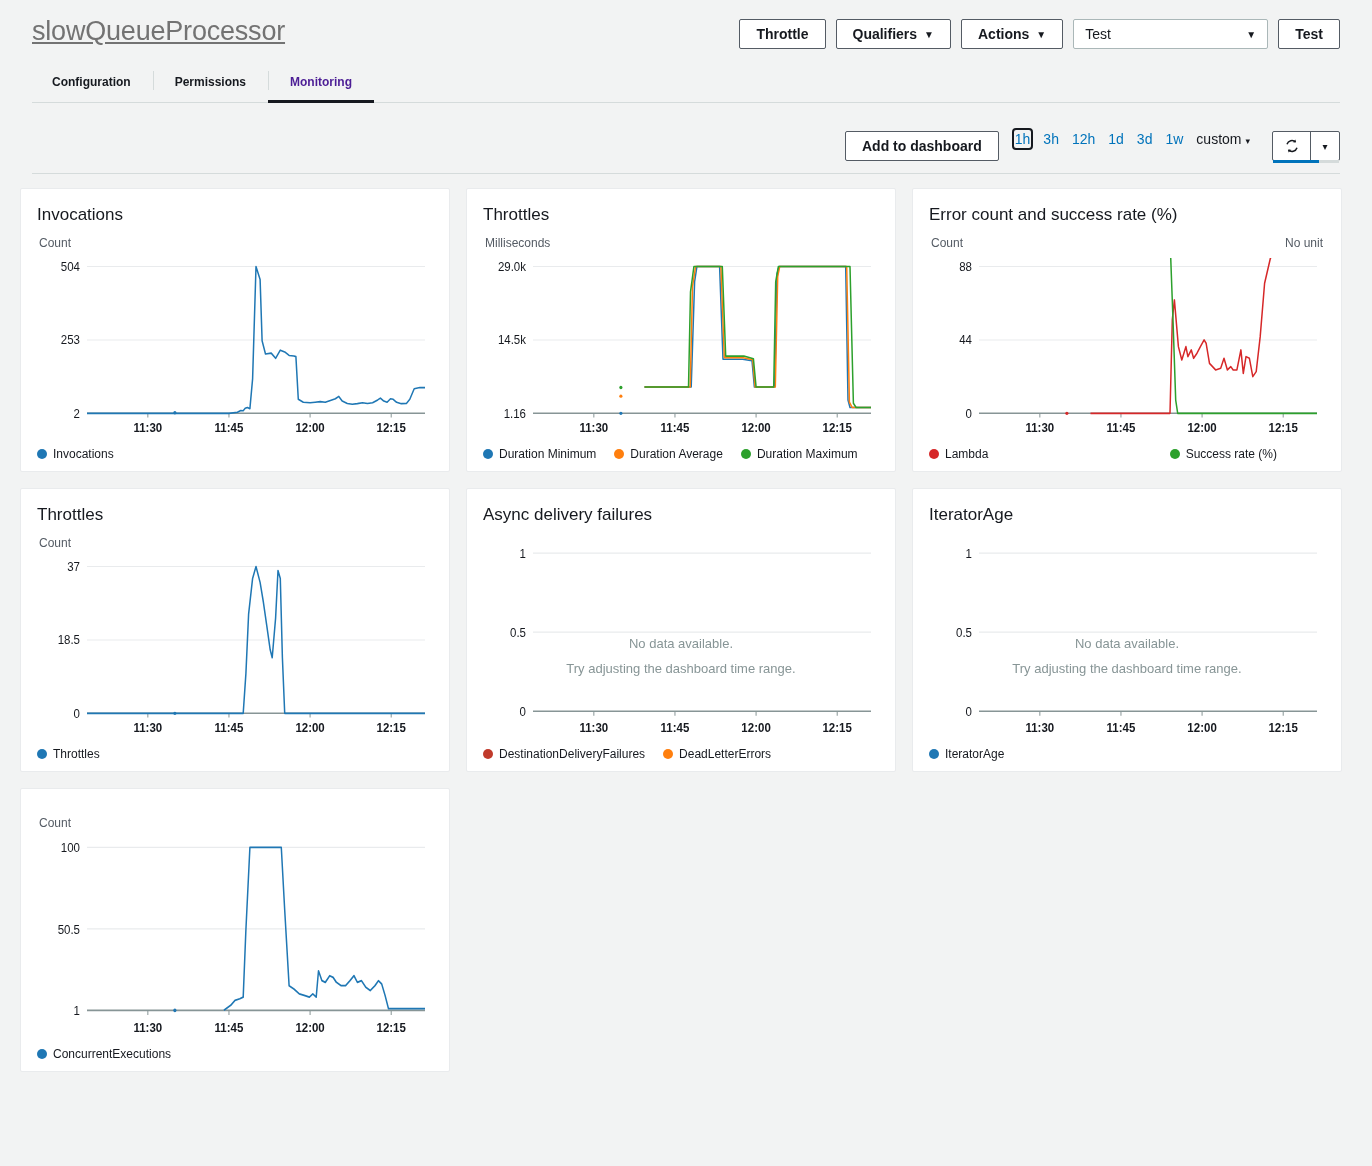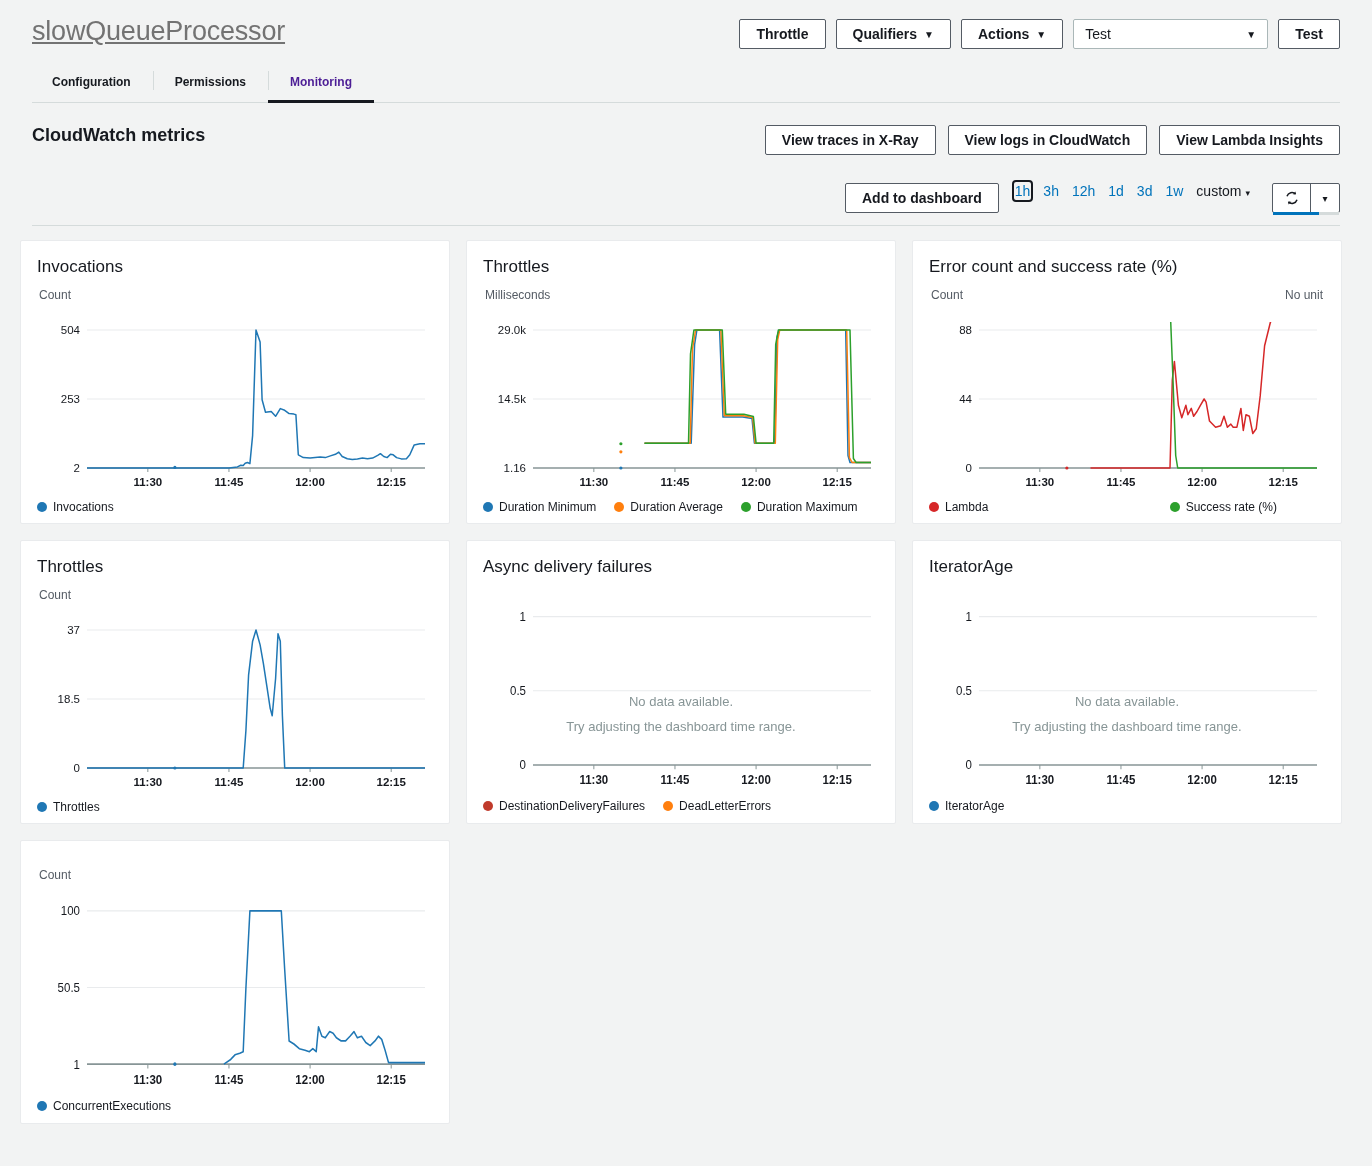--- a/index.html
+++ b/index.html
@@ -100,21 +100,21 @@
   .card {
     background: #ffffff; border: 1px solid #e9ebed; border-radius: 2px;
     height: 284px; padding: 16px 16px 10px 16px;
     display: flex; flex-direction: column;
   }
   .card-title { font-size: 17px; font-weight: 400; color: #16191f; }
   .unit-row {
     display: flex; justify-content: space-between;
     font-size: 12px; color: #545b64; margin-top: 11px; padding: 0 2px;
   }
-  .plot { position: relative; flex: 1; margin-top: 20px; }
+  .plot { position: relative; flex: 1; margin-top: 8px; }
   .plot svg { display: block; width: 100%; height: 100%; }
   .legend {
     display: flex; align-items: center; gap: 6px;
     font-size: 12px; color: #16191f; margin-top: 6px;
   }
   .legend.spread { justify-content: space-between; padding-right: 48px; }
   .legend-group { display: flex; align-items: center; gap: 18px; }
   .legend-item { display: flex; align-items: center; gap: 6px; white-space: nowrap; }
   .dot { width: 10px; height: 10px; border-radius: 50%; display: inline-block; }
   .nodata {
@@ -146,28 +146,20 @@
 
 <div class="tabs-wrap">
   <div class="tabs">
     <div class="tab">Configuration</div>
     <div class="tab">Permissions</div>
     <div class="tab active">Monitoring</div>
   </div>
 </div>
 
 <div class="cw-section">
-  <div class="cw-head">
-    <div class="cw-title">CloudWatch metrics</div>
-    <div class="cw-links">
-      <button class="btn">View traces in X-Ray</button>
-      <button class="btn">View logs in CloudWatch</button>
-      <button class="btn">View Lambda Insights</button>
-    </div>
-  </div>
 
   <div class="toolbar">
     <button class="btn">Add to dashboard</button>
     <div class="ranges">
       <span class="range-item active">1h</span>
       <span class="range-item">3h</span>
       <span class="range-item">12h</span>
       <span class="range-item">1d</span>
       <span class="range-item">3d</span>
       <span class="range-item">1w</span>

